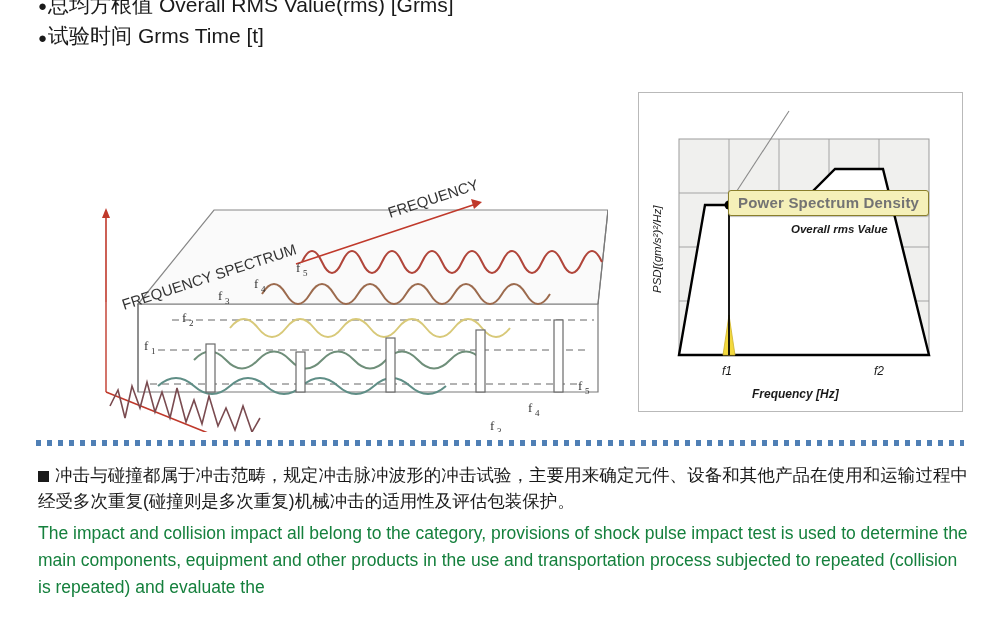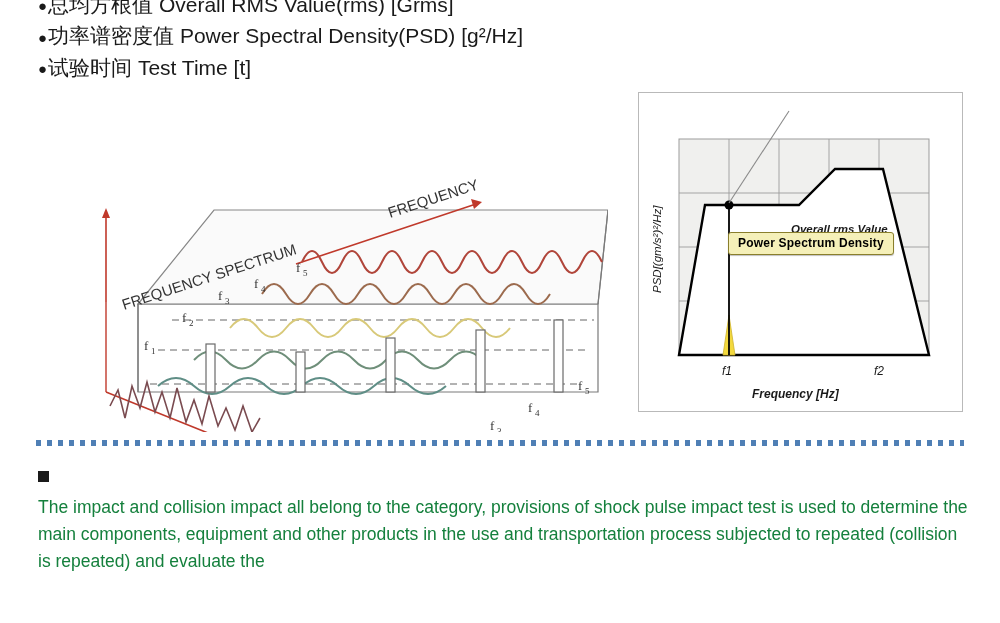--- a/index.html
+++ b/index.html
@@ -67,27 +67,26 @@
   }
 
   .psd-callout {
     position: absolute;
     left: 690px;
     top: 98px;
     background: #f5f0b9;
     border: 1px solid #8a7f2c;
     border-radius: 3px;
     padding: 3px 9px 4px 9px;
-    font-size: 12px;
+    font-size: 15px;
     font-weight: bold;
-    color: #000000;
+    color: #737373;
     letter-spacing: .2px;
     box-shadow: 0 1px 1px rgba(0,0,0,.25);
     white-space: nowrap;
-    margin-top: 42px;
   }
 
   
   .divider {
     position: absolute;
     left: 36px;
     top: 440px;
     width: 928px;
     height: 6px;
   }
@@ -133,24 +132,21 @@
   
 </style>
 </head>
 <body>
 
 <div class="bullet-list">
   <div class="bullet-line">
     <span class="bullet-dot">●</span><span>总均方根值 Overall RMS Value(rms) [Grms]</span>
   </div>
   <div class="bullet-line">
-    <span class="bullet-dot">●</span><span>功率谱密度值 Power Spectral Density(PSD) [g²/Hz]</span>
-  </div>
-  <div class="bullet-line">
-    <span class="bullet-dot">●</span><span>试验时间 Test Time [t]</span>
+    <span class="bullet-dot">●</span><span>试验时间 Grms Time [t]</span>
   </div>
 </div>
 
 <div class="figure-wrap">
 
   <div class="waterfall">
     <svg width="570" height="340" viewBox="0 0 570 340">
 
       <polygon points="100,212 560,212 560,300 100,300" fill="#ffffff" stroke="#7a7a7a" stroke-width="1.2"></polygon>
       <polygon points="100,212 176,118 570,118 560,212" fill="#fafafa" stroke="#7a7a7a" stroke-width="1.2" opacity="0.9"></polygon>
@@ -248,15 +244,15 @@
   </div>
 
   <div class="psd-callout">Power Spectrum Density</div>
 </div>
 
 <div class="divider">
     <span></span>
   </div>
 
 <div class="body-block">
-  <p class="para-cn"><span class="sq"></span></p>
+  <p class="para-cn"><span class="sq"></span><span>冲击与碰撞都属于冲击范畴，规定冲击脉冲波形的冲击试验，主要用来确定元件、设备和其他产品在使用和运输过程中经受多次重复(碰撞则是多次重复)机械冲击的适用性及评估包装保护。</span></p>
   <p class="para-en">The impact and collision impact all belong to the category, provisions of shock pulse impact test is used to determine the main components, equipment and other products in the use and transportation process subjected to repeated (collision is repeated) and evaluate the</p>
 </div>
 
 </body></html>

